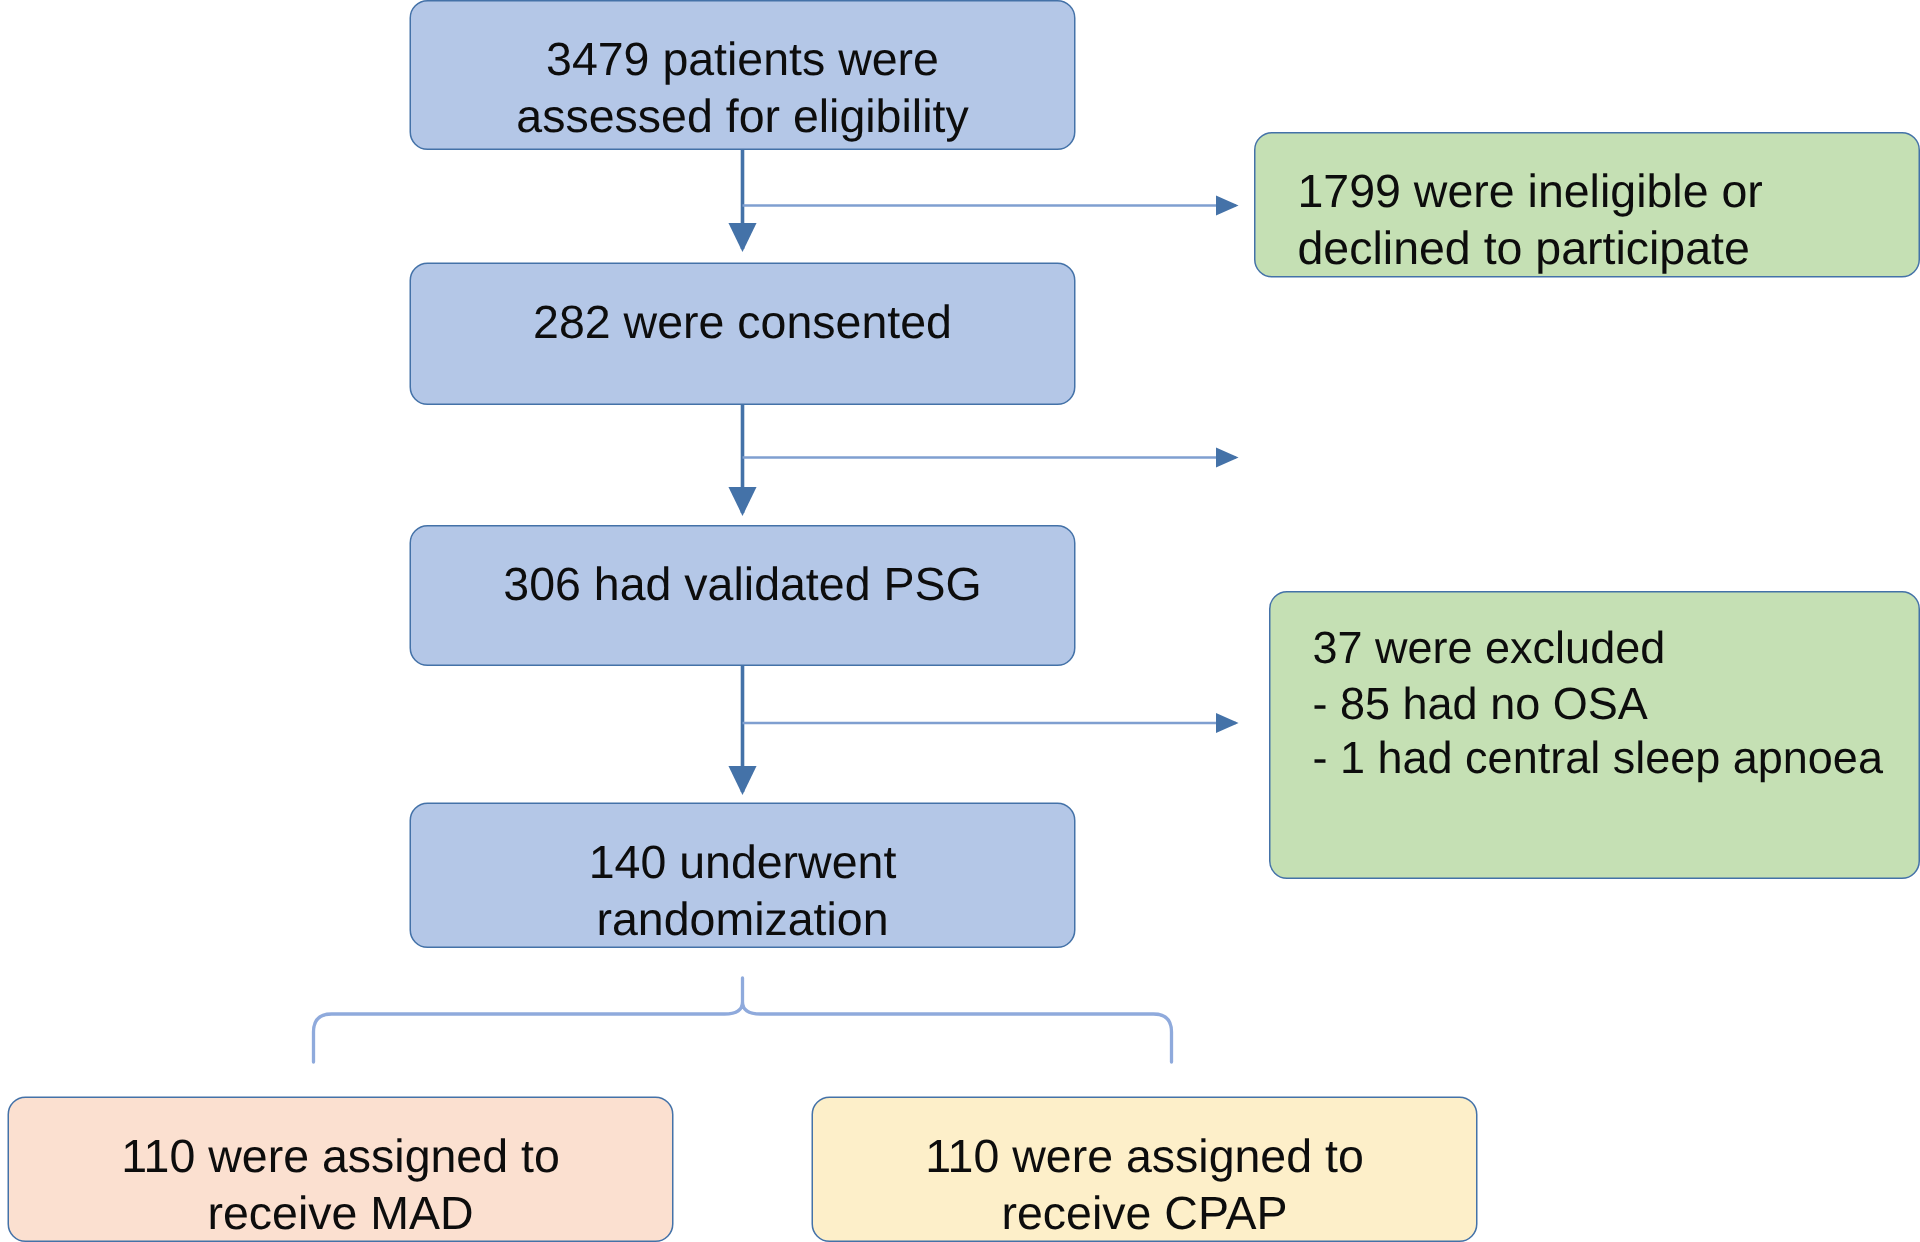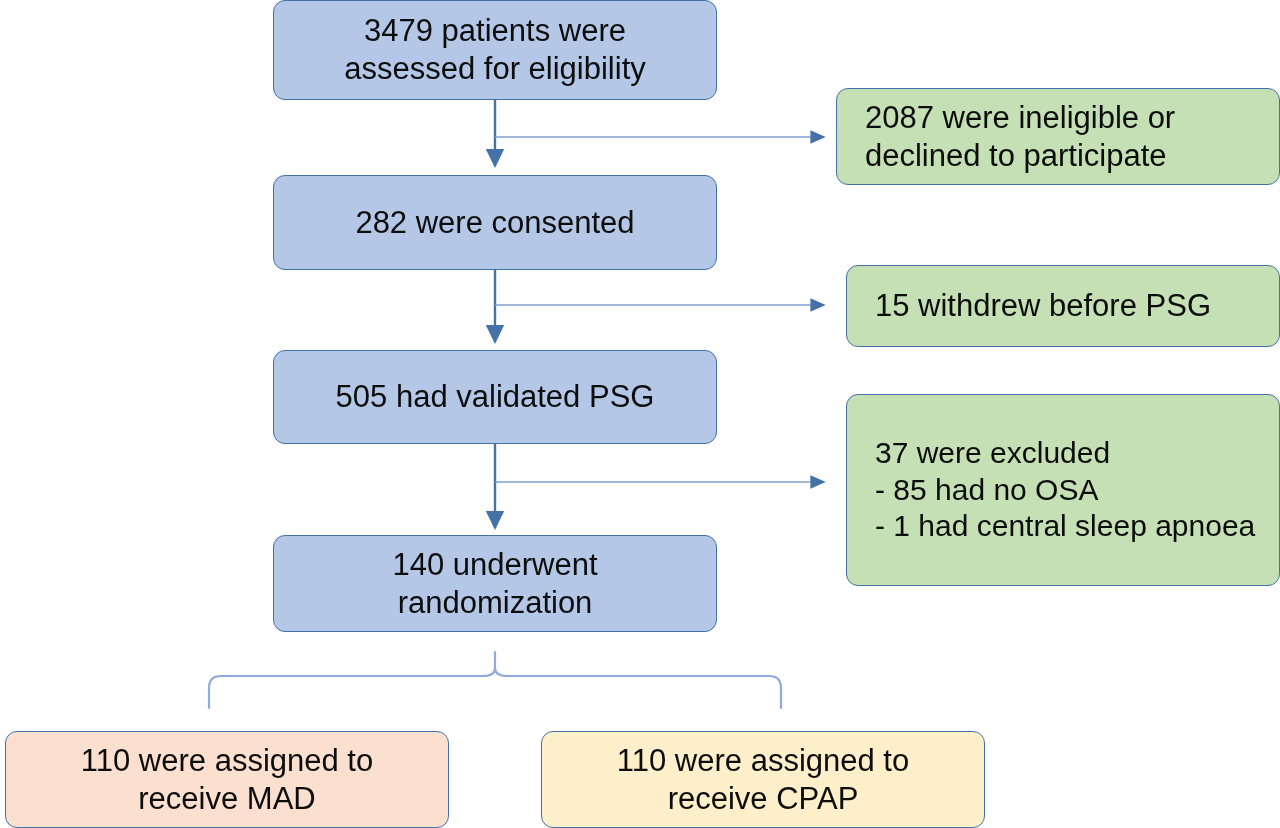--- a/index.html
+++ b/index.html
@@ -14,28 +14,28 @@
     background: #ffffff;
     font-family: "Liberation Sans", sans-serif;
     overflow: hidden;
   }
   .node {
     position: absolute;
     box-sizing: border-box;
     border: 1.6px solid #4472A8;
     border-radius: 12px;
     display: flex;
-    align-items: center;
+    align-items: flex-start;
     justify-content: center;
     text-align: center;
     color: #0d0d0d;
     font-size: 31px;
     line-height: 1.22;
     letter-spacing: 0px;
-    padding: 2px 10px;
+    padding: 20px 10px;
     white-space: pre-line;
   }
   .node.blue   { background: #b4c7e7; }
   .node.green  { background: #c5e0b4; }
   .node.peach  { background: #fbe0d0; }
   .node.yellow { background: #fdefc9; }
 
   .node.left-align {
     justify-content: flex-start;
     text-align: left;
@@ -102,36 +102,33 @@
   <div class="node blue" style="left:273px; top:0px; width:444px; height:100px;">
     <span class="txt">3479  patients were
 assessed for eligibility</span>
   </div>
 
   <div class="node blue" style="left:273px; top:175px; width:444px; height:95px;">
     <span class="txt">282 were consented</span>
   </div>
 
   <div class="node blue" style="left:273px; top:350px; width:444px; height:94px;">
-    <span class="txt">505 had validated PSG</span>
+    <span class="txt">306 had validated PSG</span>
   </div>
 
   <div class="node blue" style="left:273px; top:535px; width:444px; height:97px;">
     <span class="txt">140 underwent
 randomization</span>
   </div>
 
   <div class="node green left-align" style="left:836px; top:88px; width:444px; height:97px;">
-    <span class="txt">2087 were ineligible or
+    <span class="txt">1799 were ineligible or
 declined to participate</span>
   </div>
 
-  <div class="node green left-align" style="left:846px; top:265px; width:434px; height:82px;">
-    <span class="txt">15 withdrew before PSG</span>
-  </div>
 
   <div class="node green left-align" style="left:846px; top:394px; width:434px; height:192px; font-size:30px;">
     <span class="txt">37 were excluded
 - 85 had no OSA
 - 1 had central sleep apnoea</span>
   </div>
 
   <div class="node peach" style="left:5px; top:731px; width:444px; height:97px;">
     <span class="txt">110 were assigned to
 receive MAD</span>

